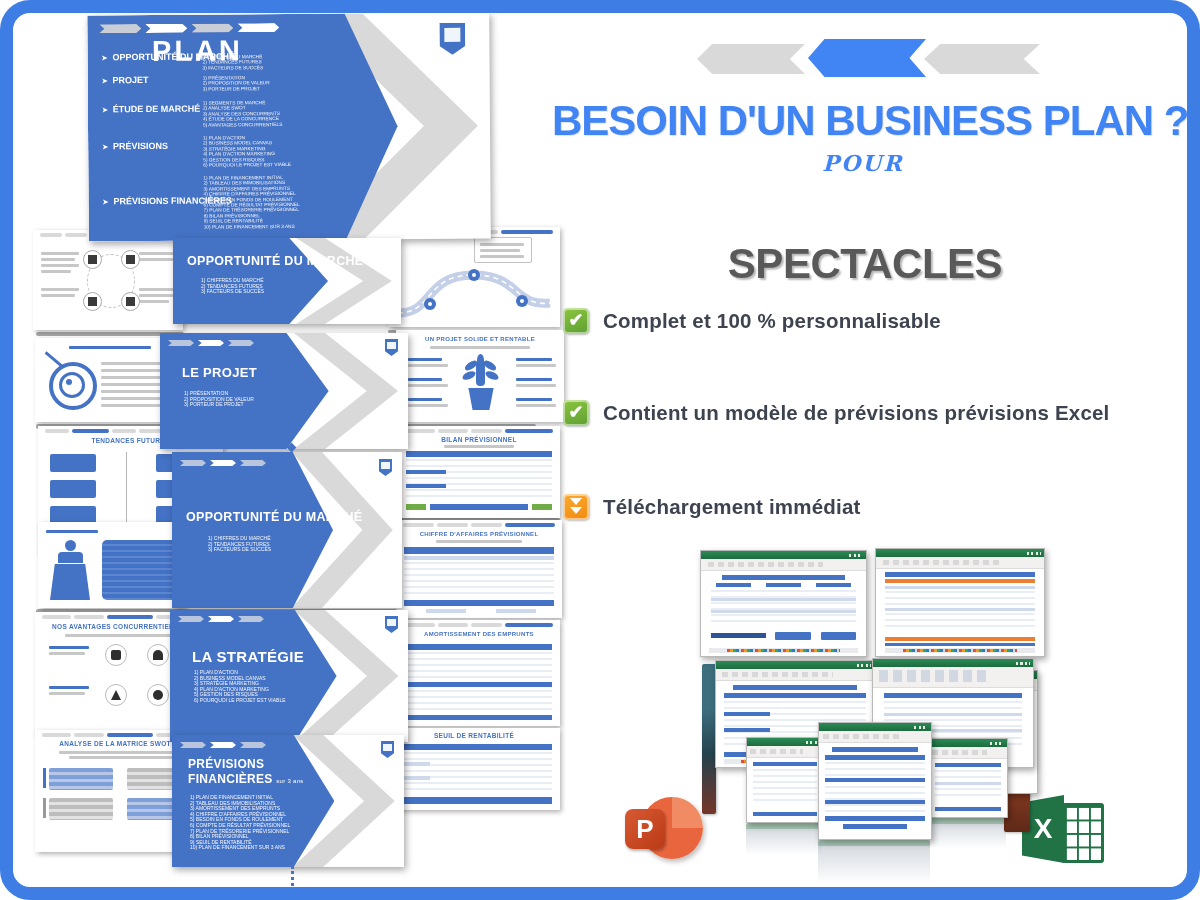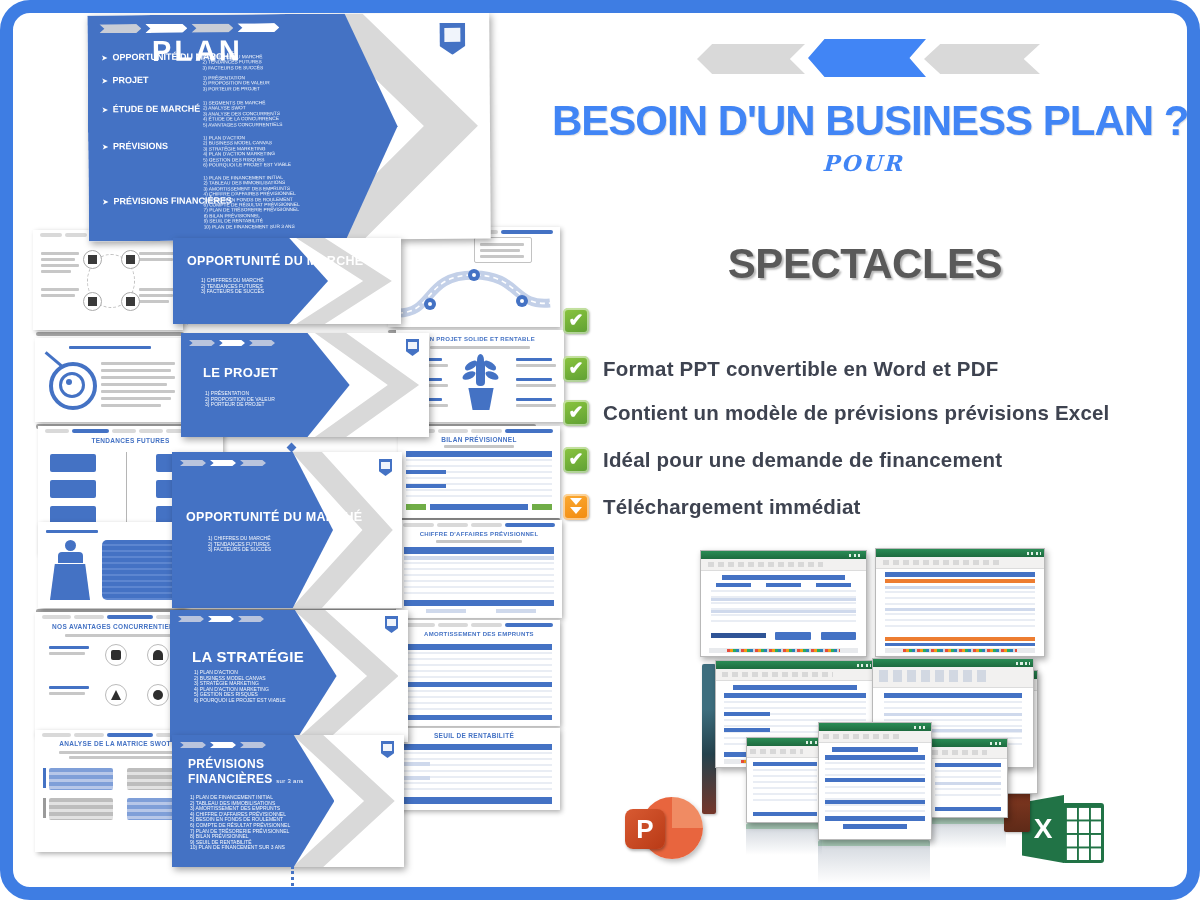--- a/index.html
+++ b/index.html
@@ -445,21 +445,21 @@
     <div class="barrow" style="width:68%;"></div>
     <div class="dtitle" style="left:14px;top:16px;font-size:12.5px;">OPPORTUNITÉ DU MARCHÉ</div>
     <div class="ditems" style="left:28px;top:40px;">
         <div class="di">1) CHIFFRES DU MARCHÉ</div>
         <div class="di">2) TENDANCES FUTURES</div>
         <div class="di">3) FACTEURS DE SUCCÈS</div>
       </div>
   </div>
   <div class="diam" style="left:184px;top:316px;"></div>
 
-  <div class="slide" style="left:181px;top:333px;width:248px;height:104px;">
+  <div class="slide" style="left:160px;top:333px;width:248px;height:116px;">
     <div class="gchev" style="left:54%;width:42%;"></div>
     <div class="barrow" style="width:68%;"></div>
     <div class="dpill" style="left:8px;top:7px;width:26px;background:#b9c4dd;"></div>
     <div class="dpill" style="left:38px;top:7px;width:26px;background:#fff;"></div>
     <div class="dpill" style="left:68px;top:7px;width:26px;background:#b9c4dd;"></div>
     <div class="shield" style="right:10px;top:6px;width:13px;height:17px;">
         <i></i>
       </div>
     <div class="dtitle" style="left:22px;top:32px;font-size:13px;">LE PROJET</div>
     <div class="ditems" style="left:24px;top:58px;">
@@ -538,32 +538,25 @@
   <div class="chev" style="left:697px;top:44px;width:108px;height:30px;background:#D9D9D9;"></div>
   <div class="chev" style="left:808px;top:39px;width:118px;height:38px;background:#4185F5;"></div>
   <div class="chev" style="left:924px;top:44px;width:116px;height:30px;background:#D9D9D9;"></div>
 
   <div class="h-title">BESOIN D'UN BUSINESS PLAN ?</div>
   <div class="h-pour">POUR</div>
   <div class="h-prod" style="top:240px;">SPECTACLES</div>
 
   <div class="feat" style="top:308px;">
     <div class="fic check"></div>
-  </div>
-  <div class="feat" style="top:356px;">
-    <div class="fic check"></div>
-      <span>Format PPT convertible en Word et PDF</span>
+      <span>Complet et 100 % personnalisable</span>
   </div>
   <div class="feat" style="top:400px;">
     <div class="fic check"></div>
       <span>Contient un modèle de prévisions prévisions Excel</span>
-  </div>
-  <div class="feat" style="top:447px;">
-    <div class="fic check"></div>
-      <span>Idéal pour une demande de financement</span>
   </div>
   <div class="feat" style="top:494px;">
     <div class="fic down"></div>
       <span>Téléchargement immédiat</span>
   </div>
 
   <div class="strip" style="left:1004px;top:664px;width:26px;height:168px;z-index:1;
     background:linear-gradient(180deg,#7fb6c9 0 18%,#c96a3a 40%,#8a3b22 70%,#5e2a18);"></div>
   <div class="strip" style="left:702px;top:664px;width:14px;height:150px;z-index:1;
     background:linear-gradient(180deg,#3d6e7e 0 30%,#24424d 60%,#75362a);"></div>

